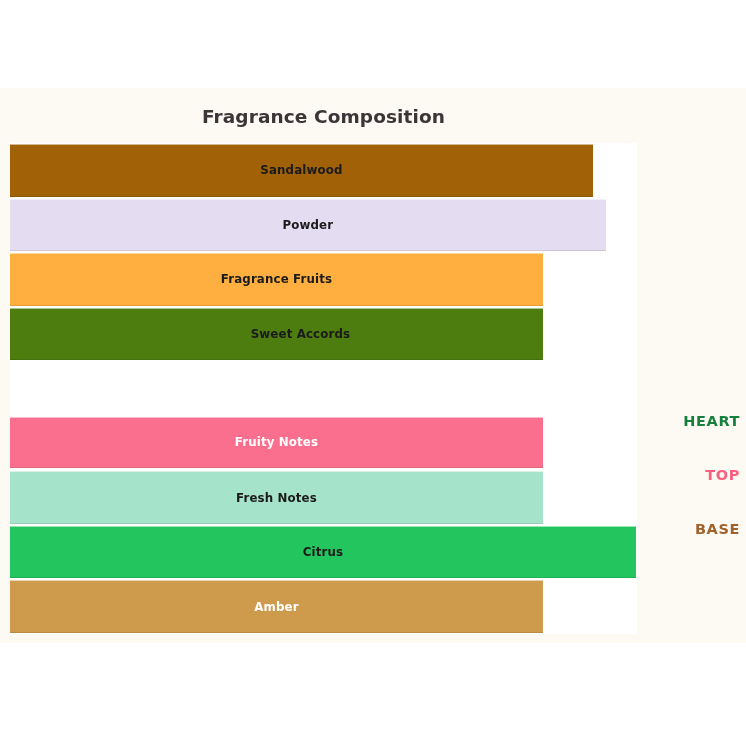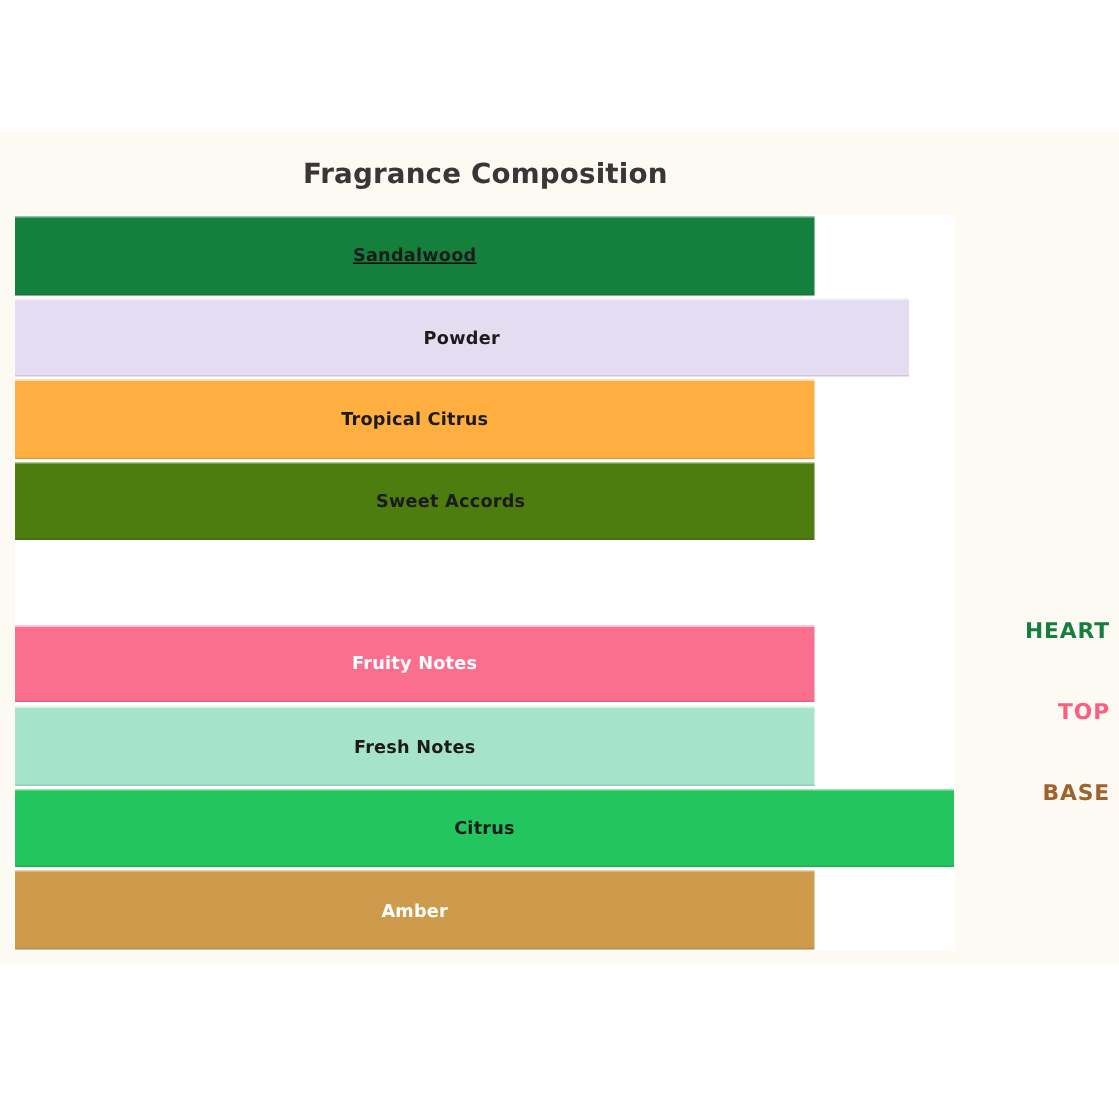--- a/index.html
+++ b/index.html
@@ -104,32 +104,32 @@
 
 <div id="canvas">
 
   <div id="figure">
 
     <div id="chart-title">Fragrance Composition</div>
 
     <div id="plot-area">
 
     <div class="bar-row" style="top: 0px; height: 54.5556px; width: 627px;">
-          <div class="bar" style="width: 533px; background: #15803d; text-decoration: underline;">
+          <div class="bar" style="width: 583px; background: #a16207;">
             <span class="bar-label" style="color: rgb(27, 27, 27);">Sandalwood</span>
           </div>
         </div>
         <div class="bar-row" style="top: 54.5556px; height: 54.5556px; width: 627px; text-align: center;">
           <div class="bar" style="width: 595.65px; background: rgb(228, 221, 242);">
             <span class="bar-label" style="color: rgb(27, 27, 27);">Powder</span>
           </div>
         </div>
         <div class="bar-row" style="top: 109.111px; height: 54.5556px; width: 627px;">
           <div class="bar" style="width: 532.95px; background: rgb(255, 175, 63);">
-            <span class="bar-label" style="color: rgb(27, 27, 27);">Tropical Citrus</span>
+            <span class="bar-label" style="color: rgb(27, 27, 27);">Fragrance Fruits</span>
           </div>
         </div>
         <div class="bar-row" style="top: 163.667px; height: 54.5556px; width: 627px;">
           <div class="bar" style="width: 532.95px; background: #4d7c0f; padding-left: 48px;">
             <span class="bar-label" style="color: rgb(27, 27, 27);">Sweet Accords</span>
           </div>
         </div>
         <div class="bar-row" style="top: 272.778px; height: 53px; width: 627px;">
           <div class="bar" style="width: 532.95px; background: rgb(251, 111, 142);">
             <span class="bar-label" style="color: rgb(255, 255, 255);">Fruity Notes</span>

